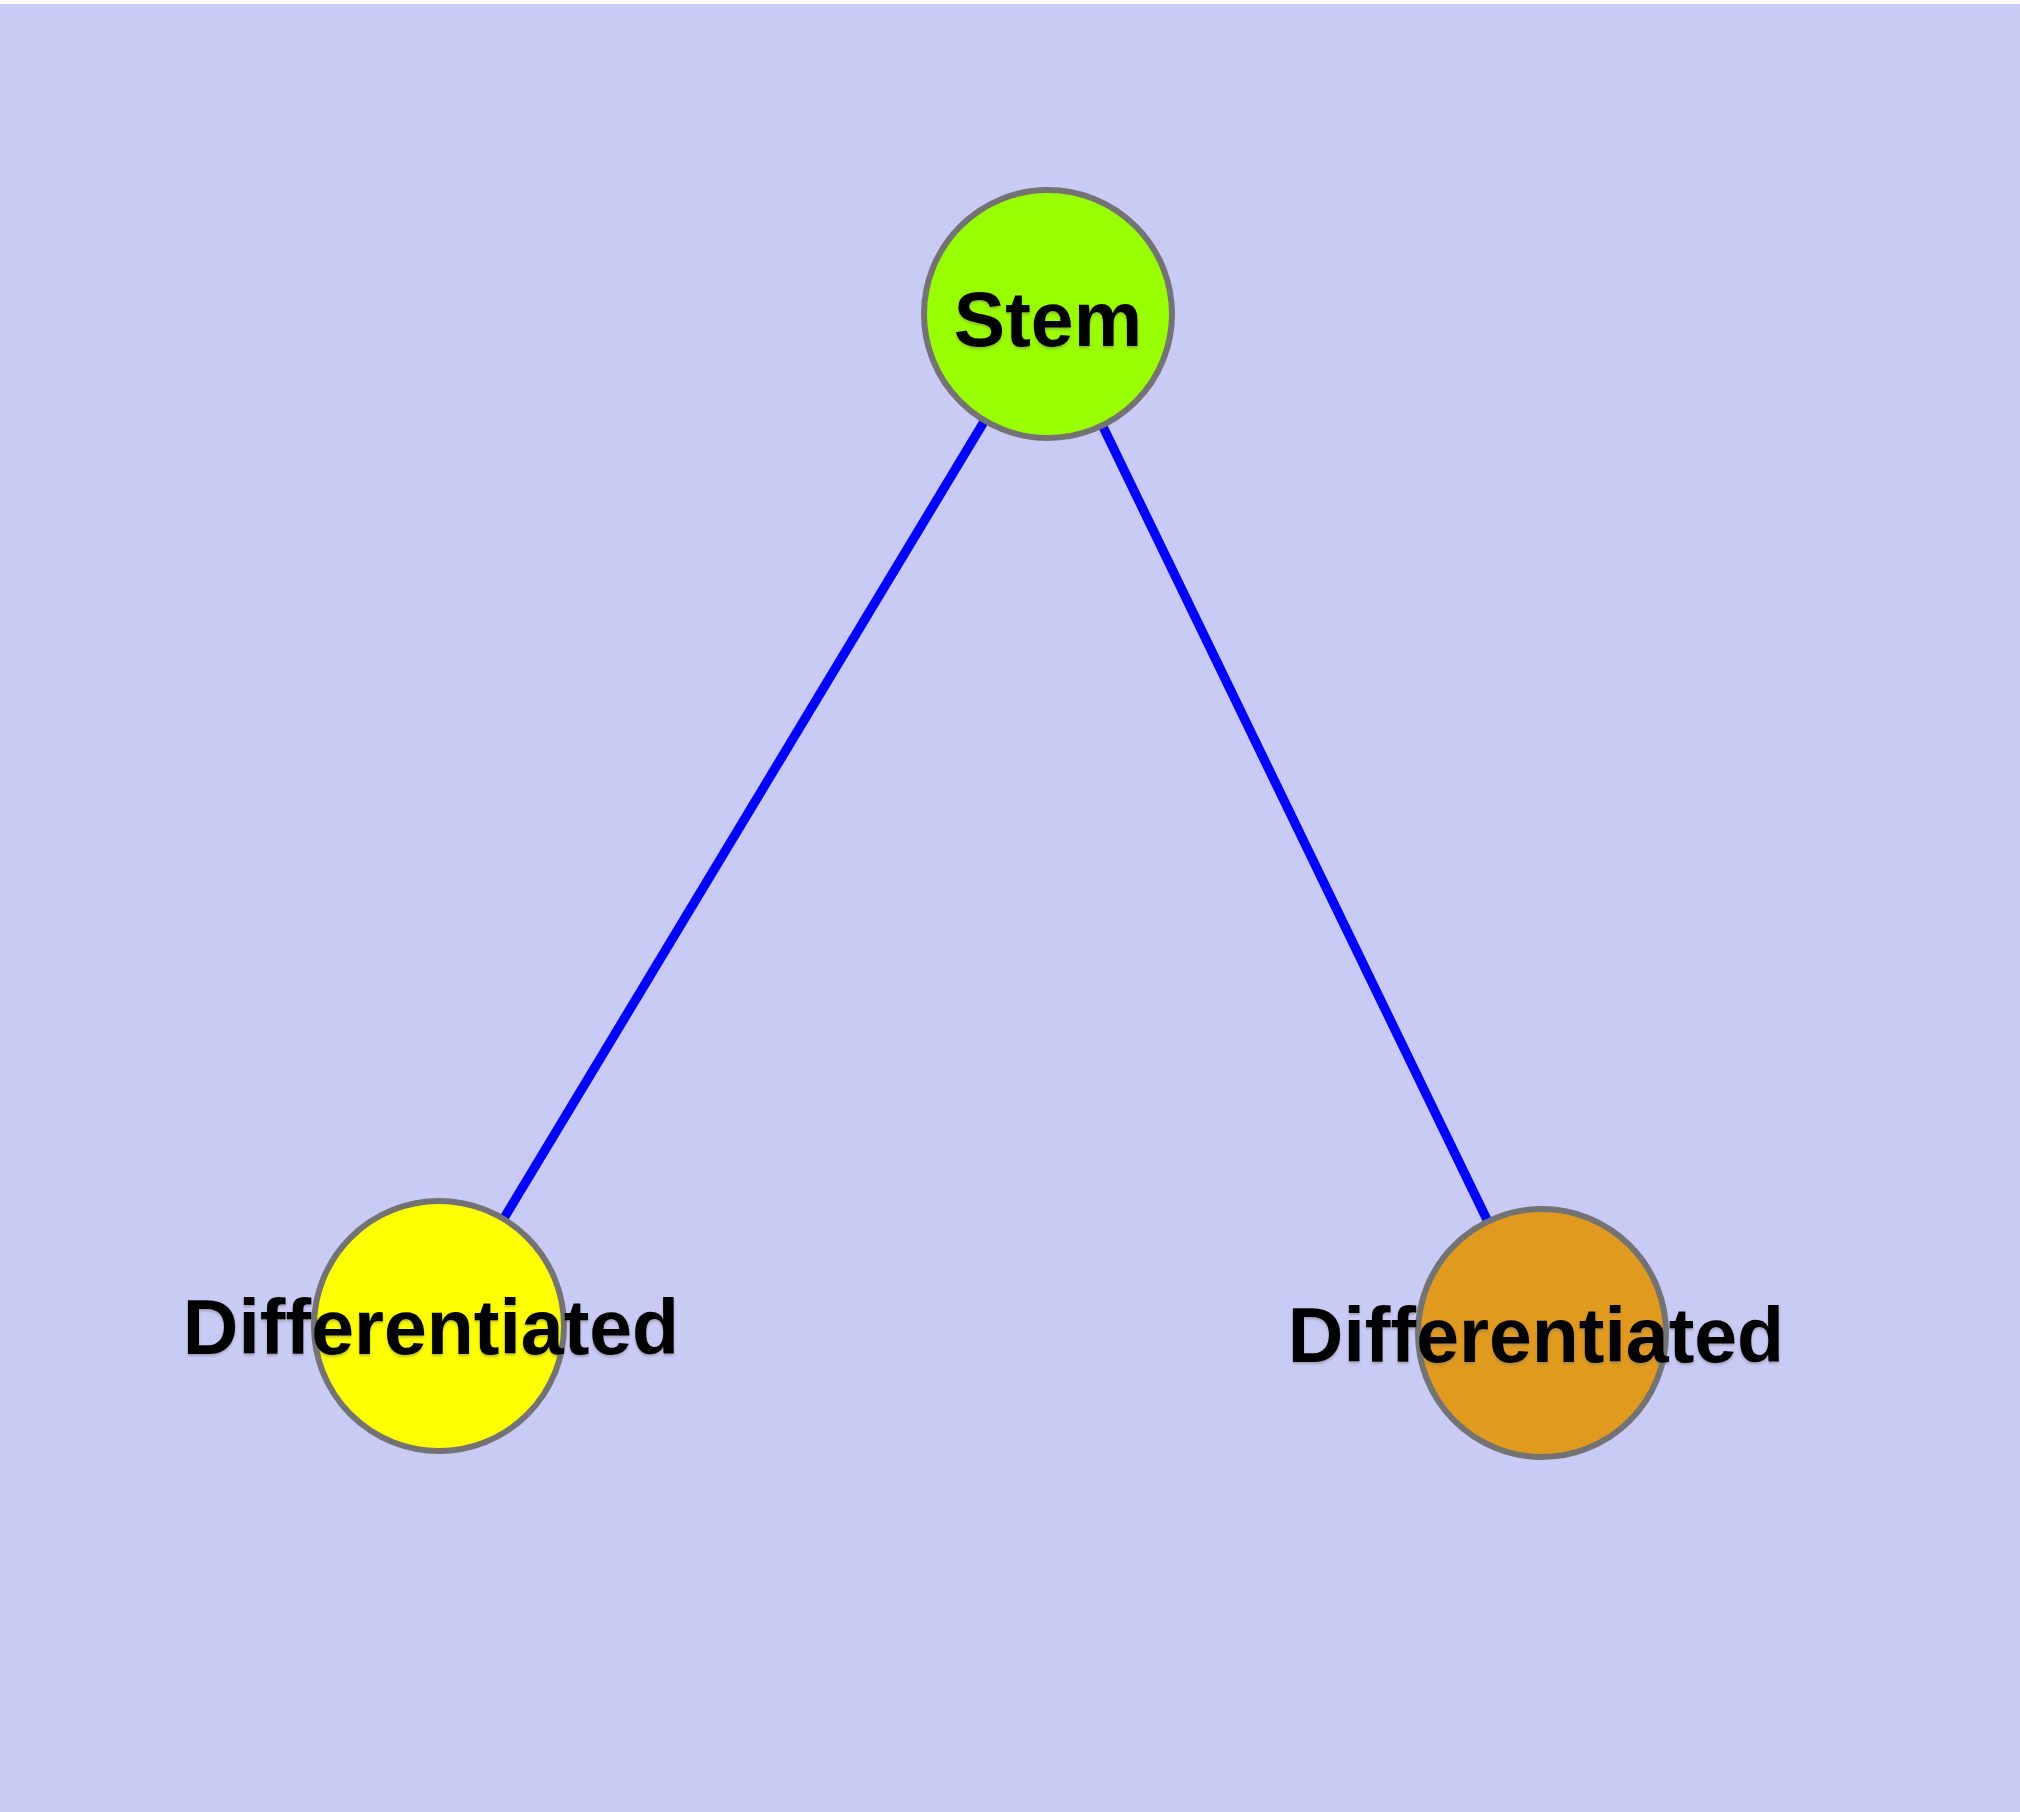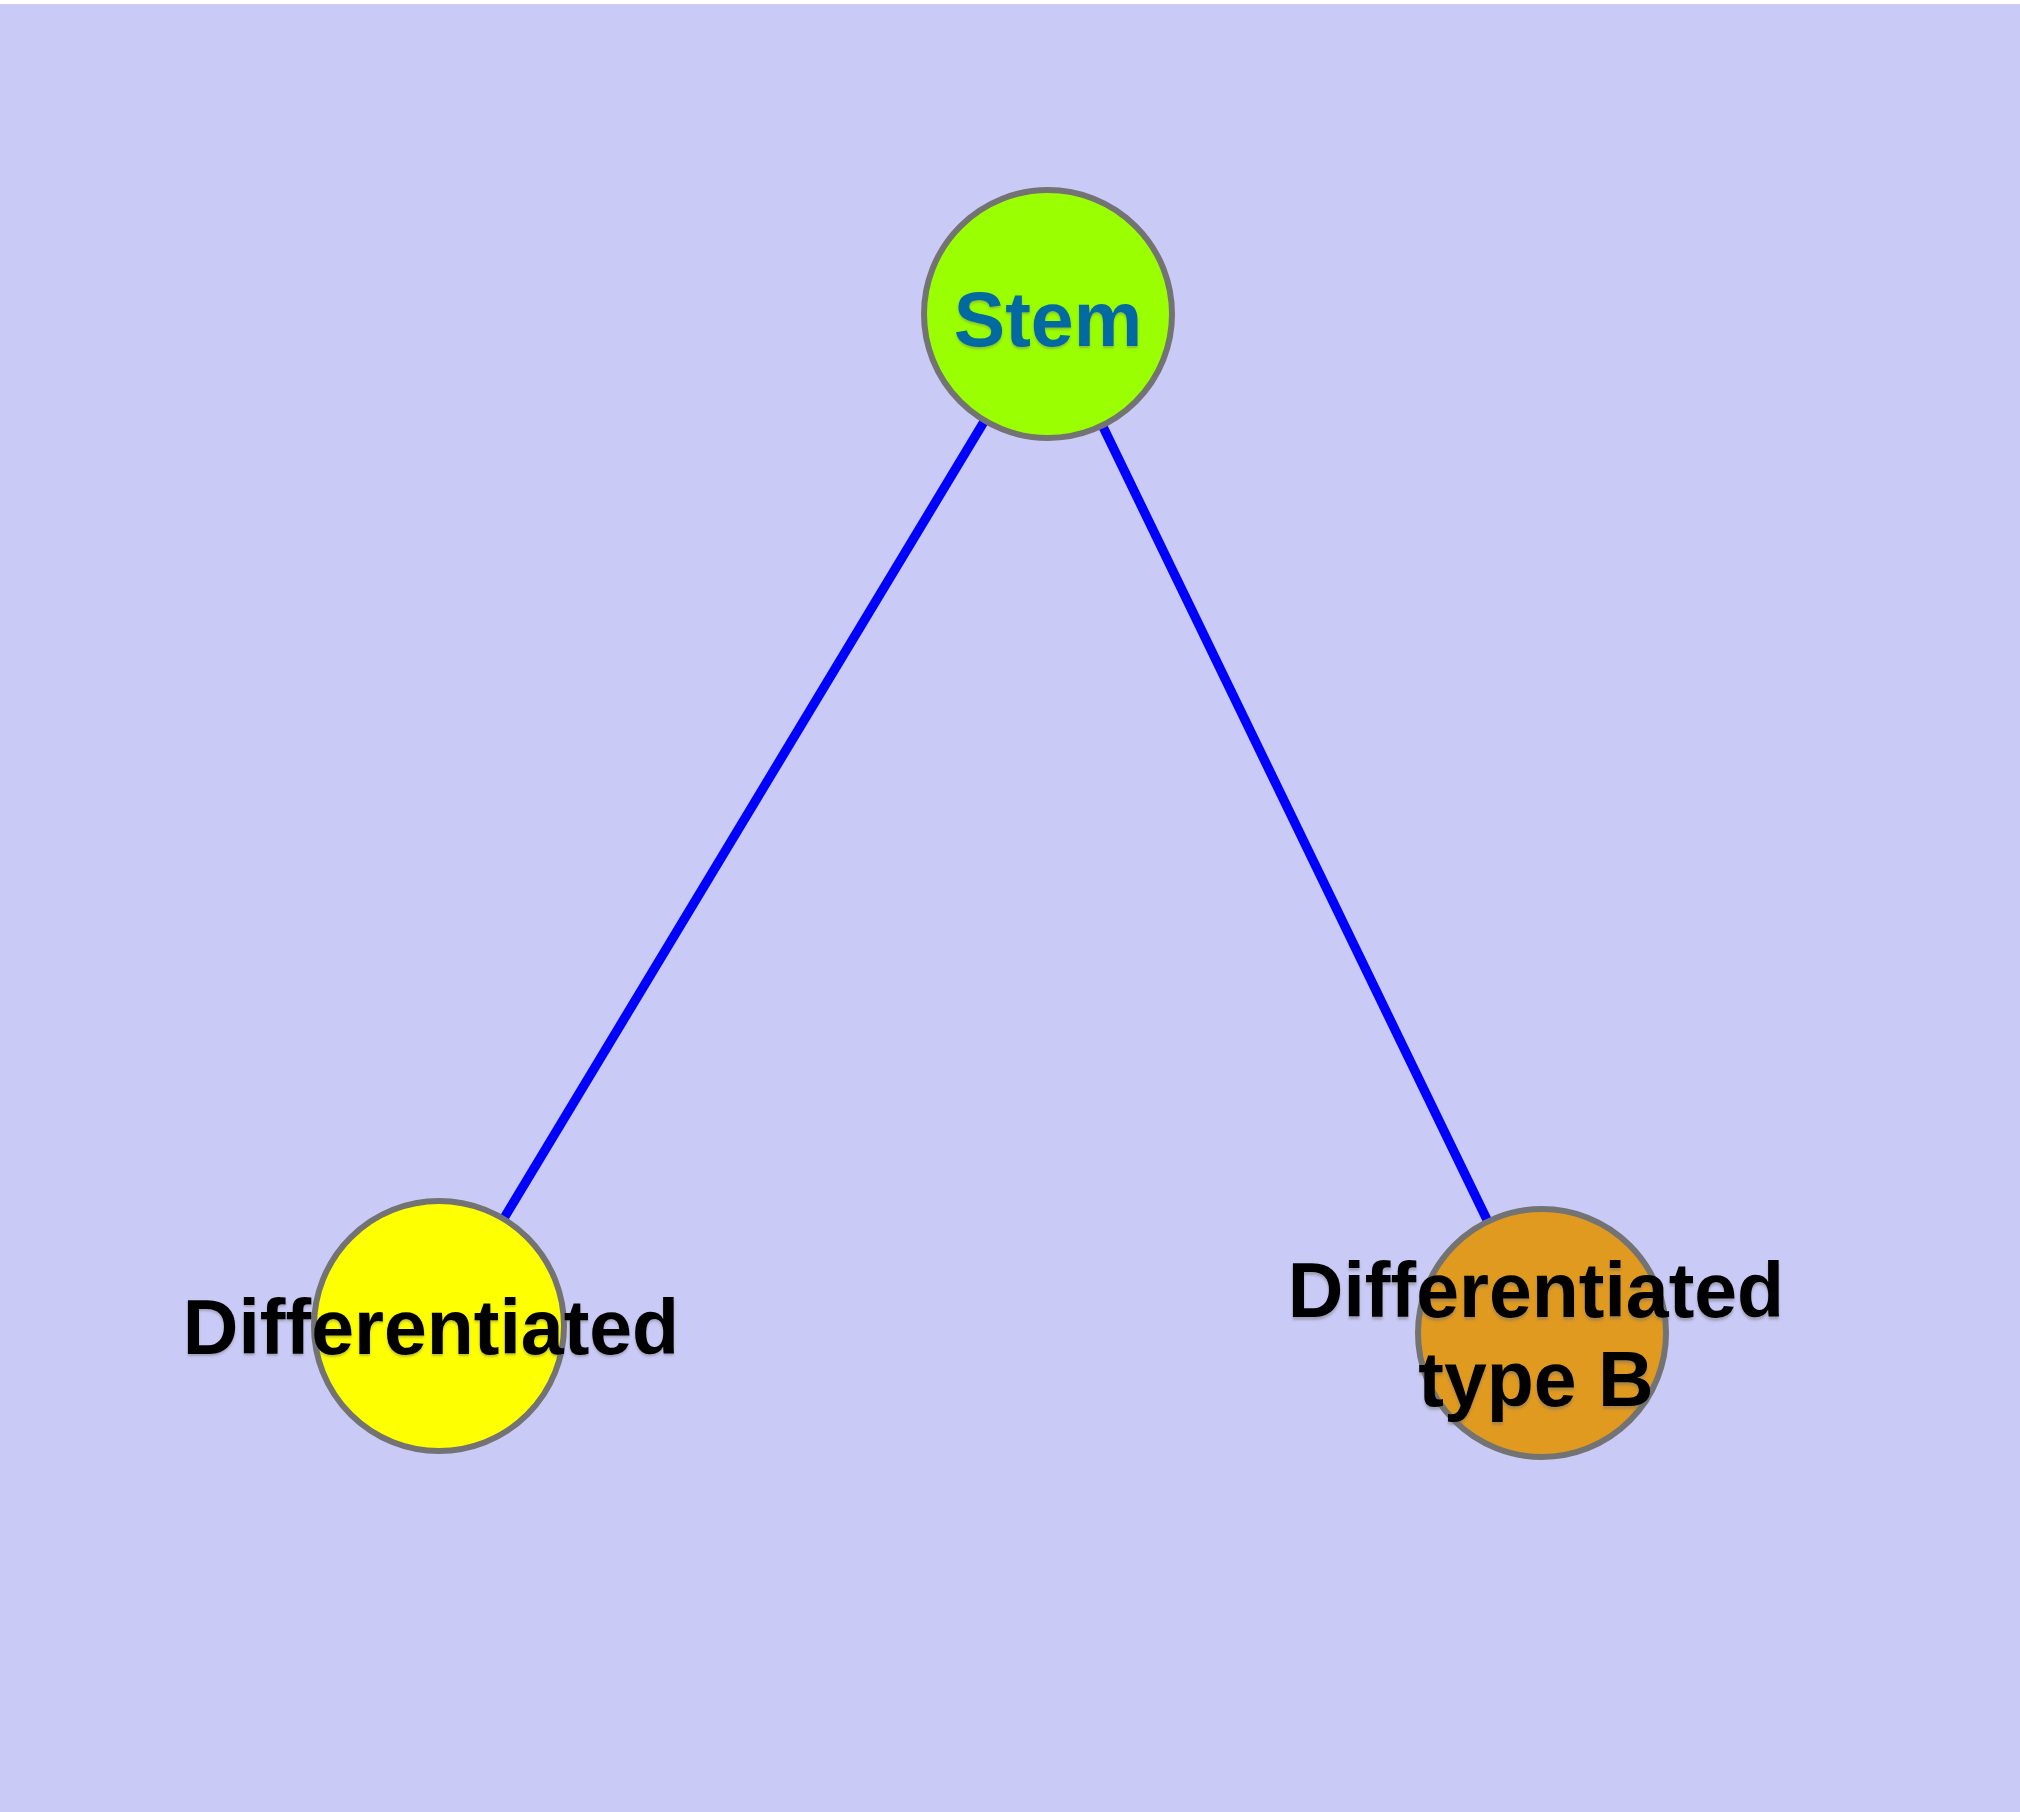--- a/index.html
+++ b/index.html
@@ -65,27 +65,26 @@
     <line x1="1237" y1="371" x2="518" y2="1564" stroke-width="11" stroke="#0000ff"></line>
     <line x1="1237" y1="371" x2="1819" y2="1573" stroke-width="11" stroke="#0000ff"></line>
   </svg>
 
   <div class="node stem" style="background-color: rgb(154, 255, 0); border-color: rgb(115, 115, 115);"></div>
 
   <div class="node a" style="background-color: rgb(254, 255, 0); border-color: rgb(115, 115, 115);"></div>
 
   <div class="node b" style="background-color: rgb(225, 154, 32); border-color: rgb(115, 115, 115);"></div>
 
-  <div class="label stem-label" style="color: #0369a1;">
+  <div class="label stem-label" style="color: #000000;">
     <span class="ln">Stem</span>
   </div>
 
   <div class="label a-label" style="color: rgb(0, 0, 0);">
     <span class="ln">Differentiated</span>
   </div>
 
   <div class="label b-label" style="color: rgb(0, 0, 0);">
     <span class="ln">Differentiated</span>
-    <span class="ln">type B</span>
   </div>
 
 </div>
 
 
 </body></html>

